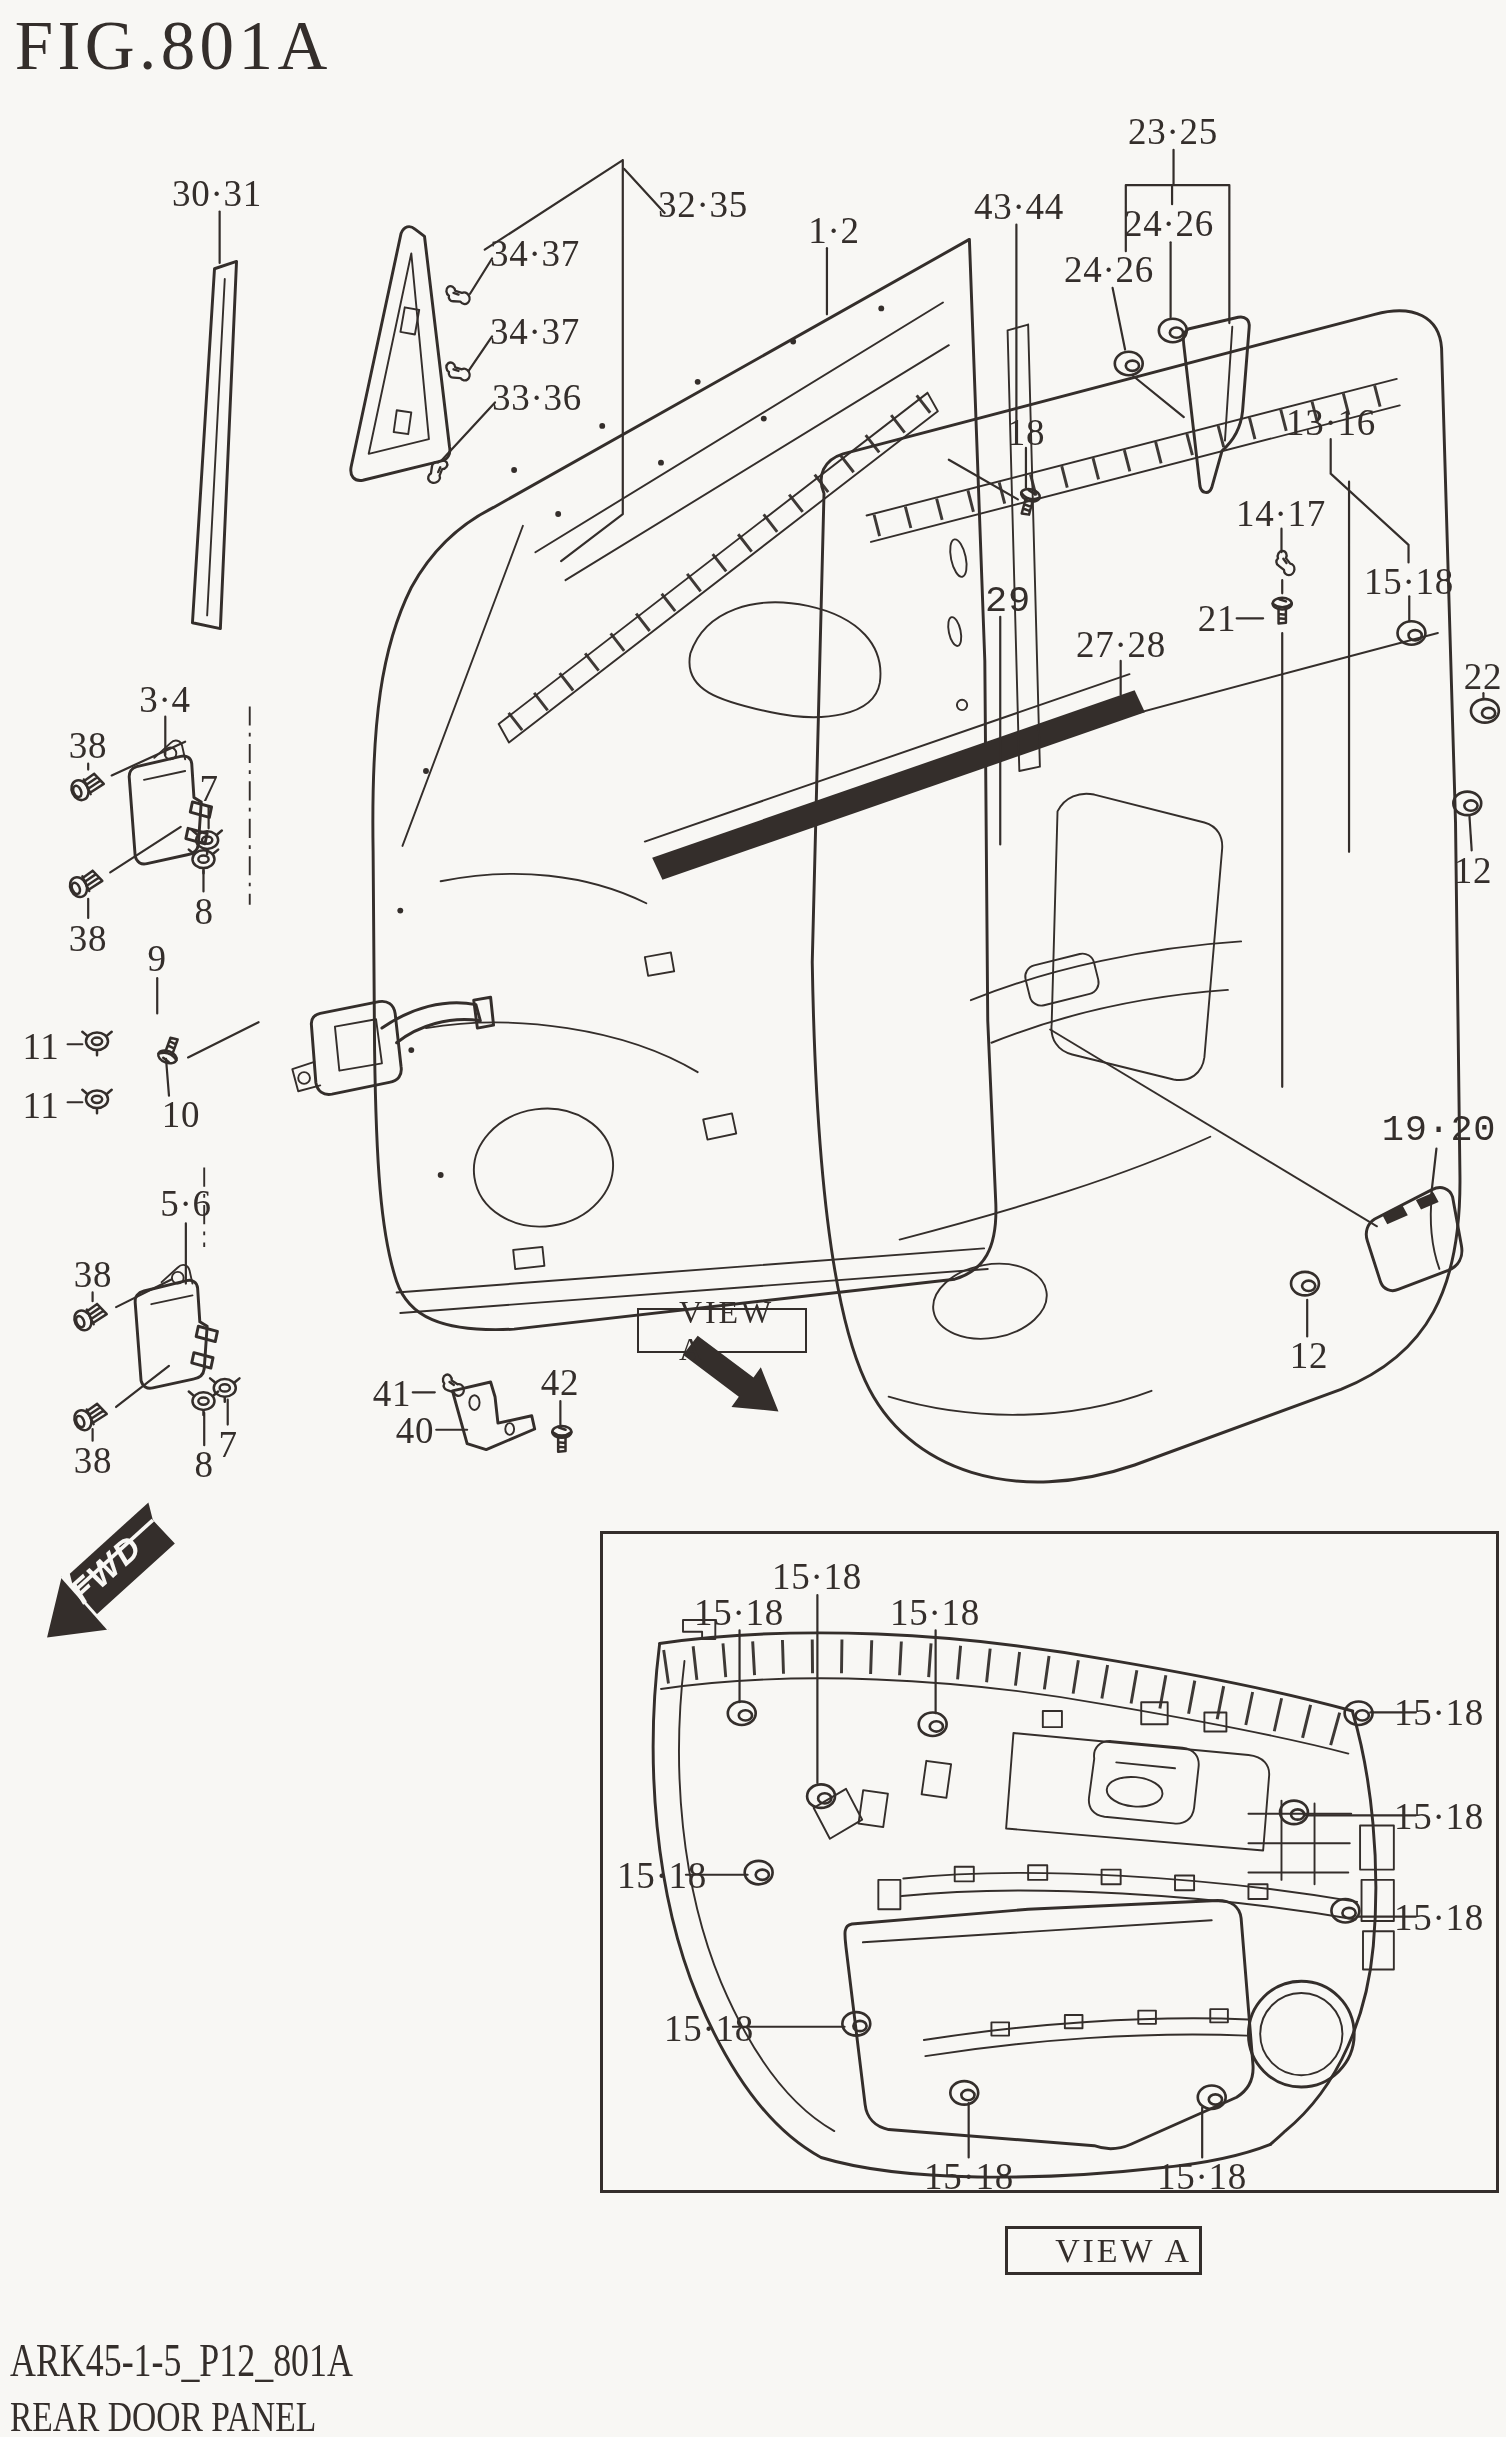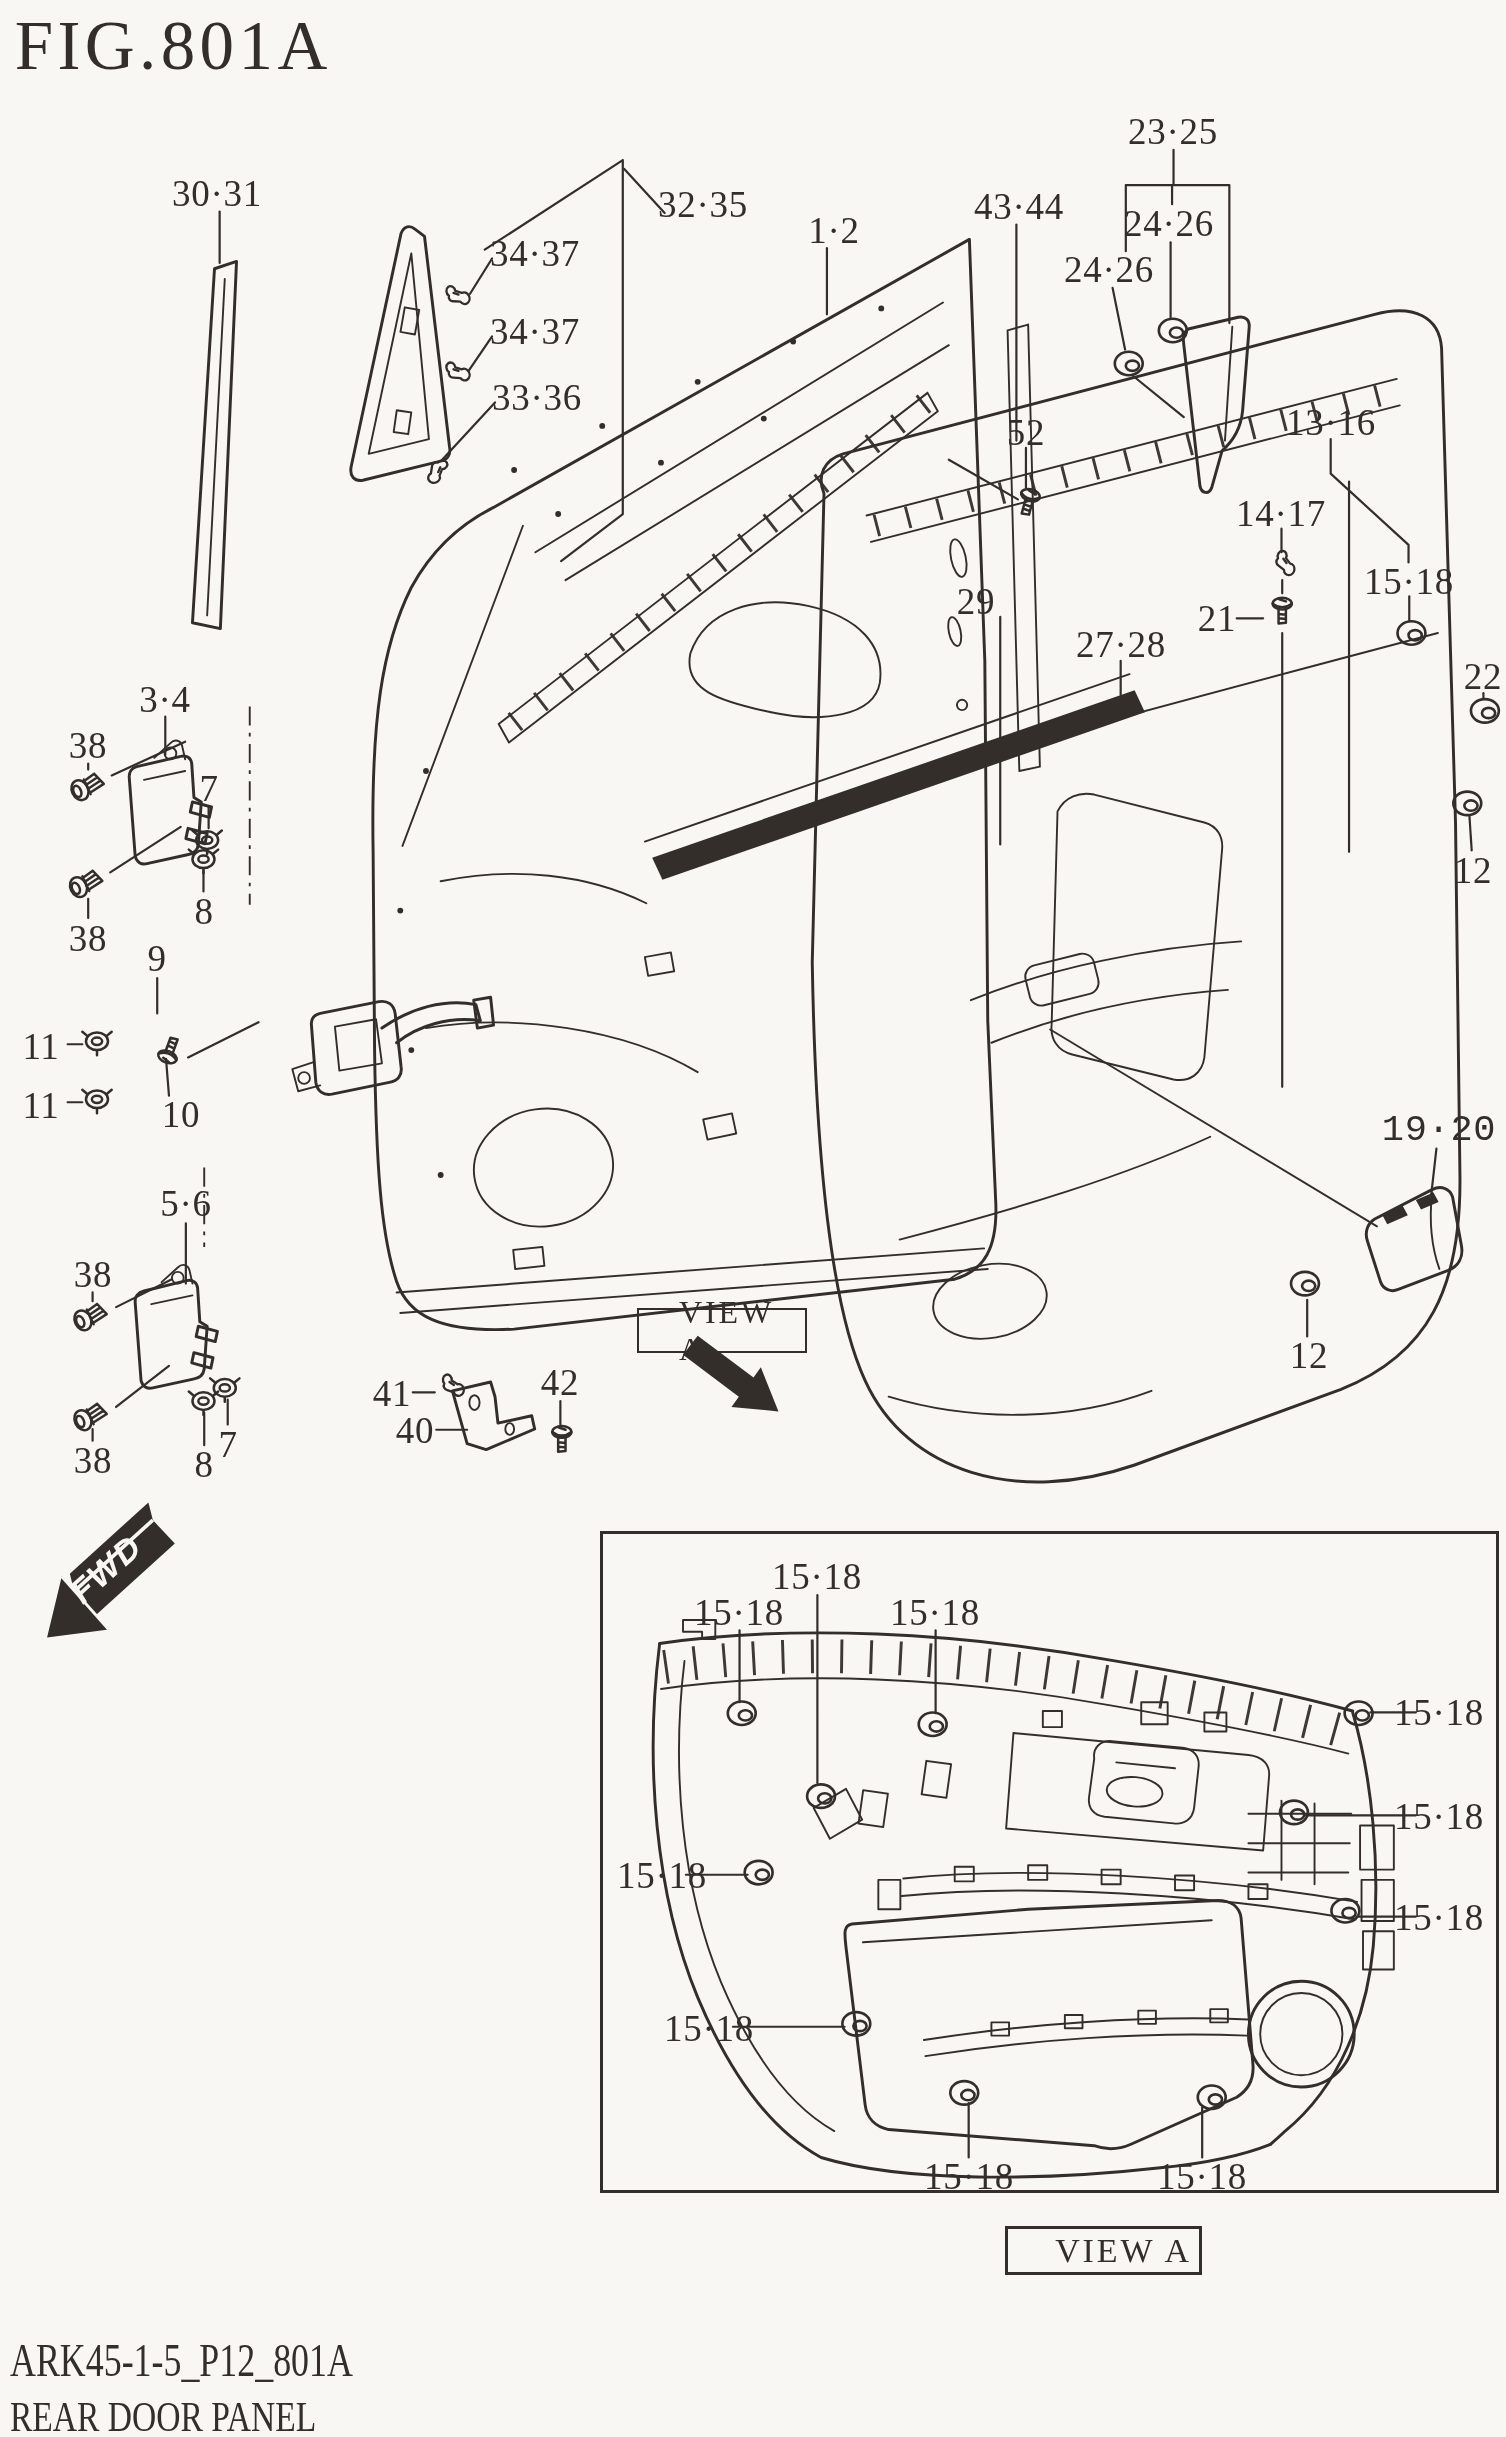--- a/index.html
+++ b/index.html
@@ -335,26 +335,26 @@
     <span class="callout" style="left: 217px; top: 193px;">30·31</span>
     <span class="callout" style="left: 535px; top: 253px;">34·37</span>
     <span class="callout" style="left: 535px; top: 331px;">34·37</span>
     <span class="callout" style="left: 537px; top: 397px;">33·36</span>
     <span class="callout" style="left: 703px; top: 204px;">32·35</span>
     <span class="callout" style="left: 827px; top: 230px; margin-left: 7px;">1·2</span>
     <span class="callout" style="left: 1019px; top: 206px;">43·44</span>
     <span class="callout" style="left: 1173px; top: 131px;">23·25</span>
     <span class="callout" style="left: 1169px; top: 223px;">24·26</span>
     <span class="callout" style="left: 1109px; top: 269px;">24·26</span>
-    <span class="callout" style="left: 1026px; top: 432px;">52</span>
+    <span class="callout" style="left: 1026px; top: 432px;">18</span>
     <span class="callout" style="left: 1331px; top: 422px;">13·16</span>
     <span class="callout" style="left: 1281px; top: 513px;">14·17</span>
     <span class="callout" style="left: 1409px; top: 581px;">15·18</span>
     <span class="callout" style="left: 1217px; top: 618px;">21</span>
-    <span class="callout" style="left: 976px; top: 601px;">29</span>
+    <span class="callout" style="left: 1008px; top: 601px; font-family: Liberation Mono, monospace;">29</span>
     <span class="callout" style="left: 1121px; top: 644px;">27·28</span>
     <span class="callout" style="left: 1483px; top: 676px;">22</span>
     <span class="callout" style="left: 1473px; top: 870px;">12</span>
     <span class="callout" style="left: 165px; top: 699px;">3·4</span>
     <span class="callout" style="left: 88px; top: 745px;">38</span>
     <span class="callout" style="left: 209px; top: 788px;">7</span>
     <span class="callout" style="left: 204px; top: 911px;">8</span>
     <span class="callout" style="left: 88px; top: 938px;">38</span>
     <span class="callout" style="left: 157px; top: 958px;">9</span>
     <span class="callout" style="left: 41px; top: 1046px;">11</span>

